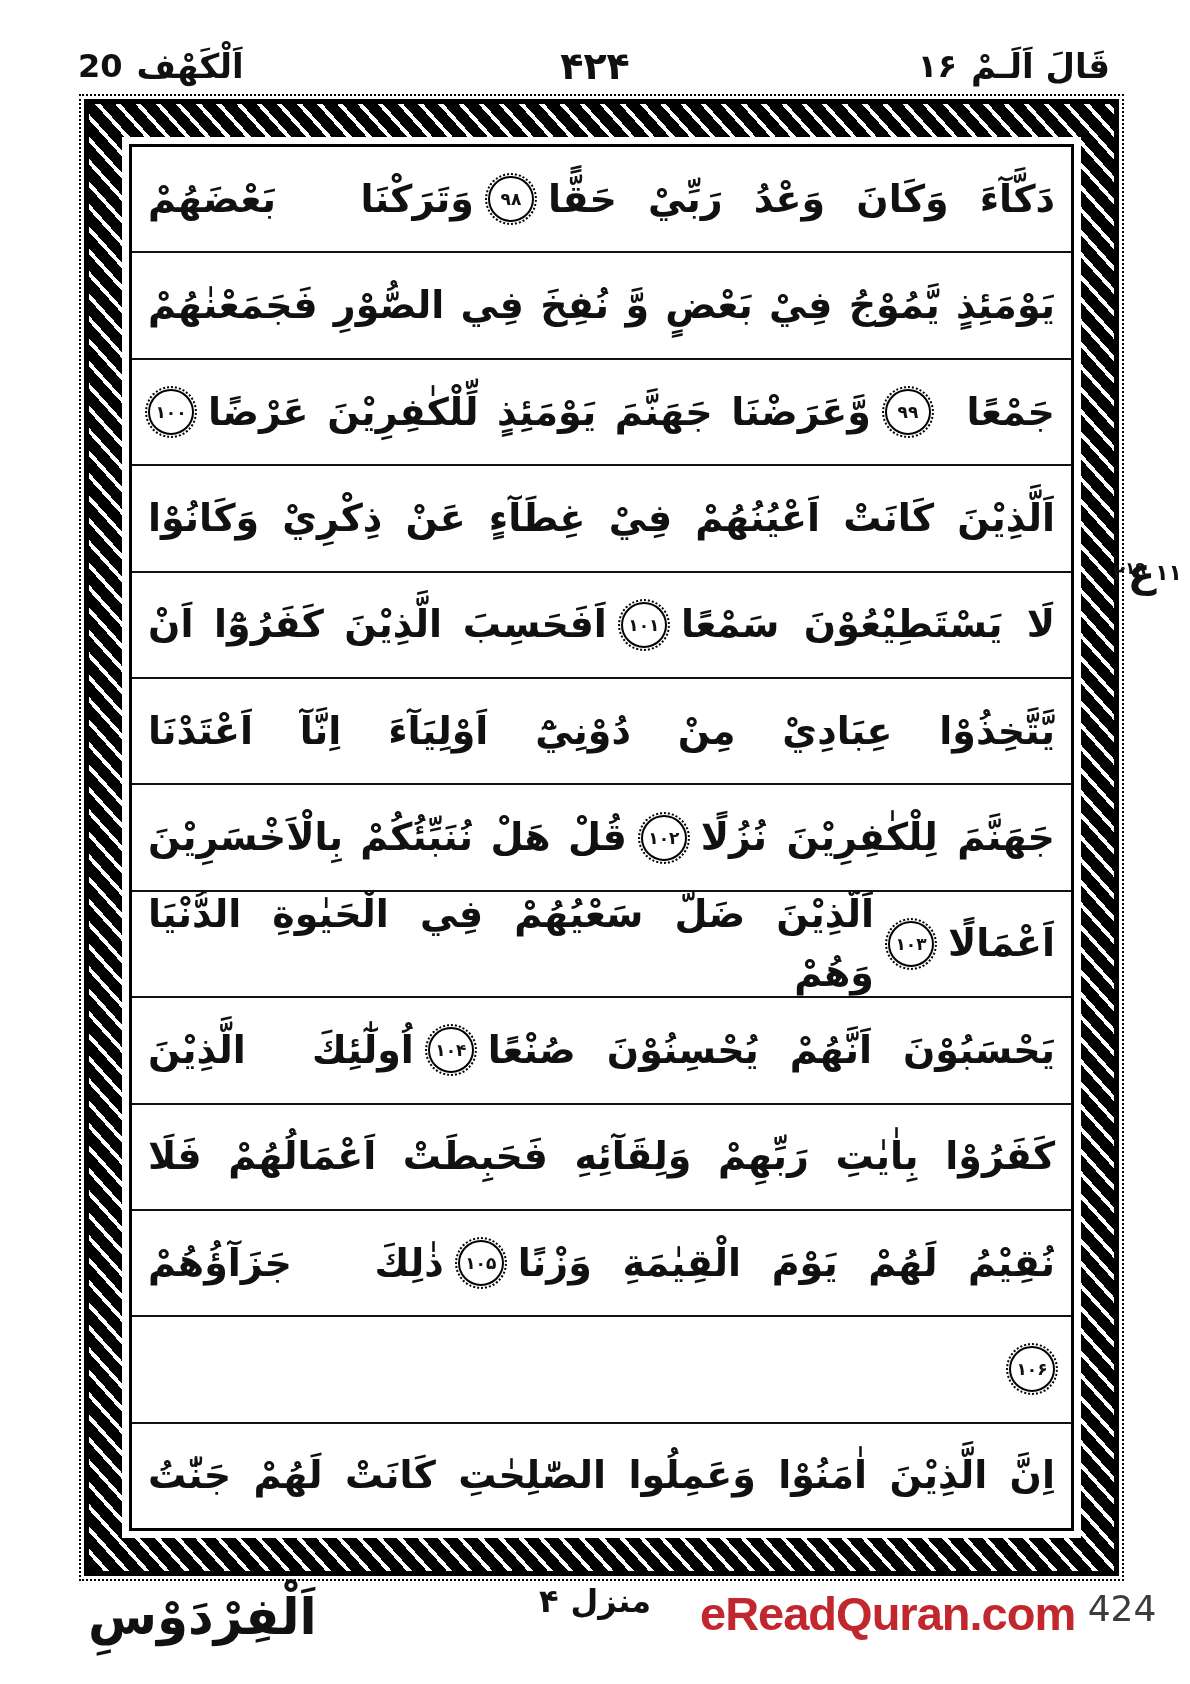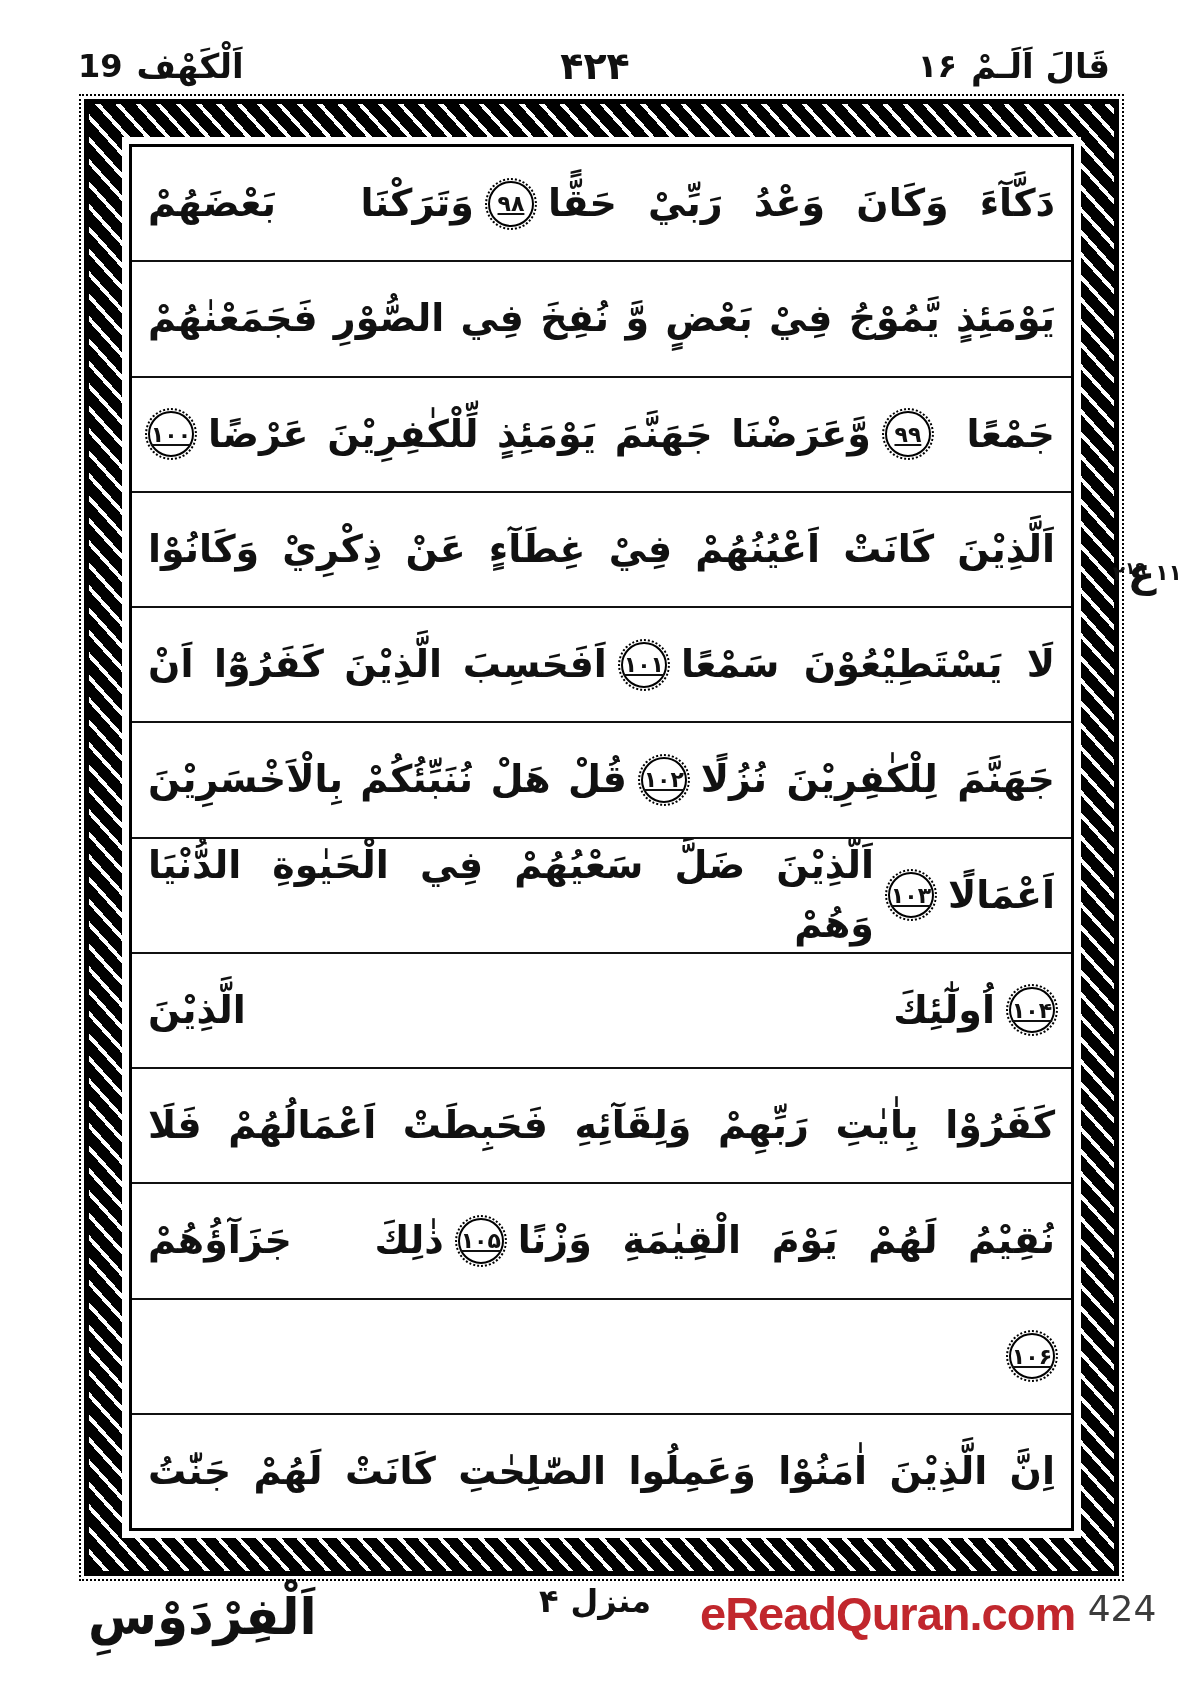--- a/index.html
+++ b/index.html
@@ -55,23 +55,22 @@
     text-align:justify; text-align-last:justify;
     white-space:normal;
   }
   .ayah-seg.single { text-align-last:justify; }
   .vmark {
     flex:0 0 auto;
     width:46px; height:46px;
     border:2px solid #000; border-radius:50%;
     outline:2px dotted #000; outline-offset:1px;
     display:inline-flex; align-items:center; justify-content:center;
-    font-size:22px; font-weight:700;
+    font-size:17px; font-weight:700;
     background:#fff;
-    text-decoration:underline;
   }
 
   
   .ruku {
     position:absolute; left:1112px; top:552px; width:70px;
     display:flex; flex-direction:row; align-items:center;
     direction:rtl; font-weight:700;
   }
   .ruku .r-top { font-size:22px; }
   .ruku .r-ain { font-size:40px; line-height:1.0; }
@@ -105,21 +104,21 @@
 
 <div class="hdr-item hdr-juz">
   <span>قَالَ اَلَـمْ</span>
   <span class="num">۱۶</span>
 </div>
 <div class="hdr-item hdr-page">
   <span>۴۲۴</span>
 </div>
 <div class="hdr-item hdr-surah">
   <span>اَلْكَهْف</span>
-  <span class="num">19</span>
+  <span class="num">20</span>
 </div>
 
 <div class="frame">
   <div class="mat">
     <div class="inner">
 
     <div class="qline">
           <span class="ayah-seg">دَكَّآءَ وَكَانَ وَعْدُ رَبِّيْ حَقًّا</span>
           <span class="vmark">۹۸</span>
           <span class="ayah-seg">وَتَرَكْنَا بَعْضَهُمْ</span>
@@ -135,30 +134,34 @@
         </div>
         <div class="qline">
           <span class="ayah-seg single">اَلَّذِيْنَ كَانَتْ اَعْيُنُهُمْ فِيْ غِطَآءٍ عَنْ ذِكْرِيْ وَكَانُوْا</span>
         </div>
         <div class="qline">
           <span class="ayah-seg">لَا يَسْتَطِيْعُوْنَ سَمْعًا</span>
           <span class="vmark">۱۰۱</span>
           <span class="ayah-seg">اَفَحَسِبَ الَّذِيْنَ كَفَرُوْٓا اَنْ</span>
         </div>
         <div class="qline">
+          <span class="ayah-seg single">يَّتَّخِذُوْا عِبَادِيْ مِنْ دُوْنِيْٓ اَوْلِيَآءَ اِنَّآ اَعْتَدْنَا</span>
+        </div>
+        <div class="qline">
           <span class="ayah-seg">جَهَنَّمَ لِلْكٰفِرِيْنَ نُزُلًا</span>
           <span class="vmark">۱۰۲</span>
           <span class="ayah-seg">قُلْ هَلْ نُنَبِّئُكُمْ بِالْاَخْسَرِيْنَ</span>
         </div>
         <div class="qline">
           <span class="ayah-seg">اَعْمَالًا</span>
           <span class="vmark">۱۰۳</span>
           <span class="ayah-seg">اَلَّذِيْنَ ضَلَّ سَعْيُهُمْ فِي الْحَيٰوةِ الدُّنْيَا وَهُمْ</span>
         </div>
         <div class="qline">
+          <span class="ayah-seg">يَحْسَبُوْنَ اَنَّهُمْ يُحْسِنُوْنَ صُنْعًا</span>
           <span class="vmark">۱۰۴</span>
           <span class="ayah-seg">اُولٰٓئِكَ الَّذِيْنَ</span>
         </div>
         <div class="qline">
           <span class="ayah-seg single">كَفَرُوْا بِاٰيٰتِ رَبِّهِمْ وَلِقَآئِهِ فَحَبِطَتْ اَعْمَالُهُمْ فَلَا</span>
         </div>
         <div class="qline">
           <span class="ayah-seg">نُقِيْمُ لَهُمْ يَوْمَ الْقِيٰمَةِ وَزْنًا</span>
           <span class="vmark">۱۰۵</span>
           <span class="ayah-seg">ذٰلِكَ جَزَآؤُهُمْ</span>

